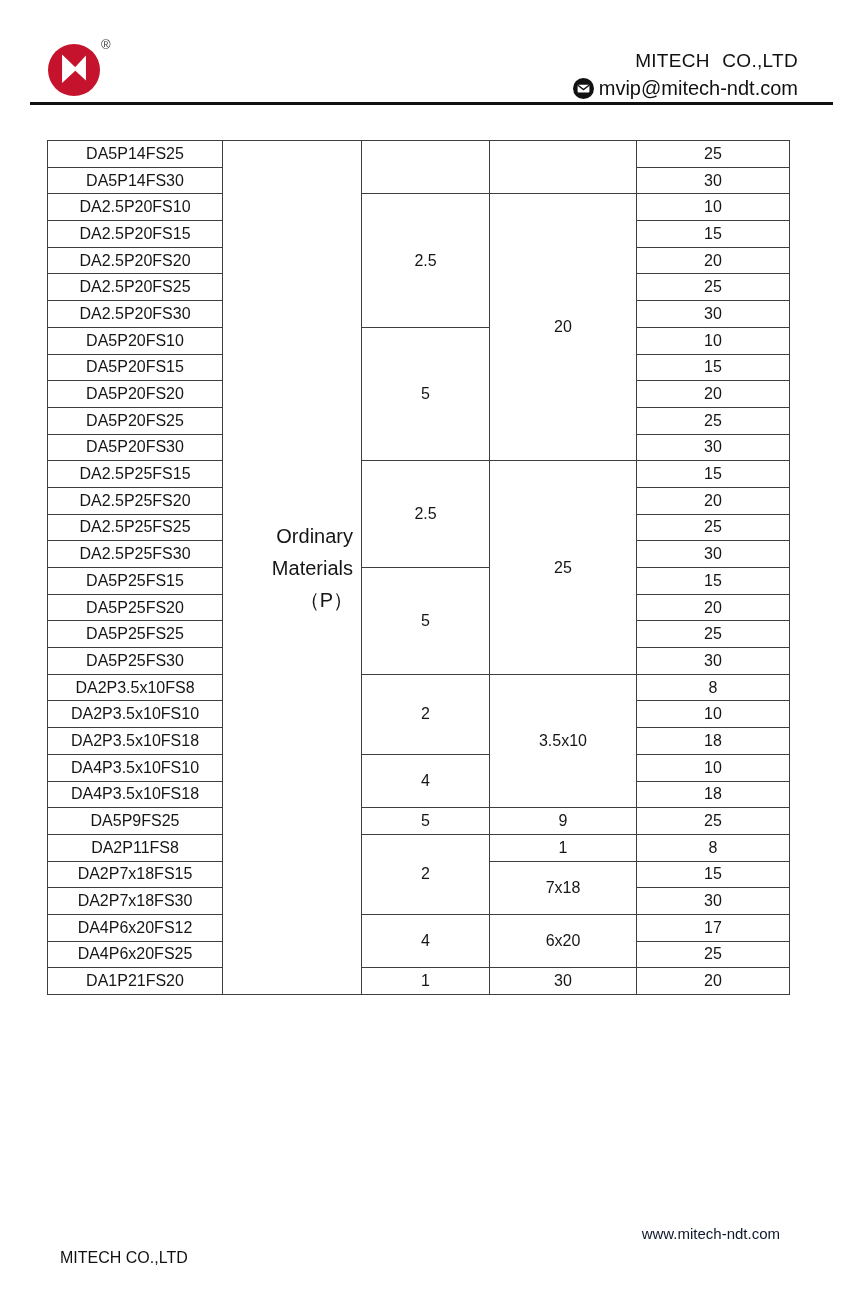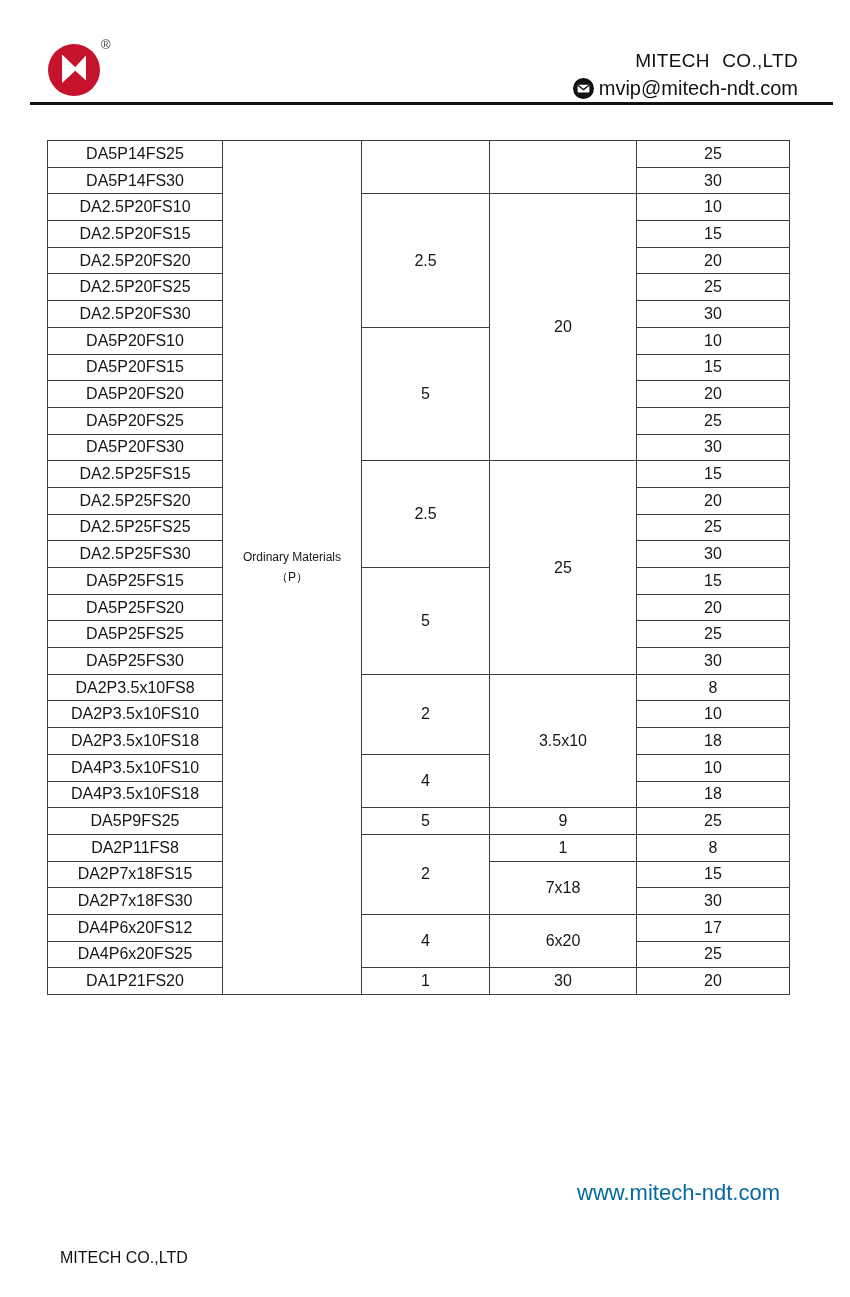--- a/index.html
+++ b/index.html
@@ -37,25 +37,25 @@
 
   .header-rule { position:absolute; left:30px; top:102px; width:803px; height:3px; background:#111; }
 
   
   .spec-wrap { position:absolute; left:47px; top:113px; }
   table.spec { border-collapse:collapse; table-layout:fixed; width:742px;margin-top:27px; }
   .spec td {
     border:1.5px solid #3e3e3e; text-align:center; vertical-align:middle;
     font-size:16px; height:25.7px; padding:0; color:#161616; overflow:hidden;
   }
-  .spec td.material { font-size:12px; line-height:1.6; padding:0 8px; }
+  .spec td.material { font-size:20px; line-height:1.6; padding:0 8px;text-align:right; }
 
   
   .footer-left  { position:absolute; left:60px;  top:1249px; font-size:16px; color:#111; }
-  .footer-right { position:absolute; right:70px; top:1180px; font-size:22px; color:#0369a1; }
+  .footer-right { position:absolute; right:70px; top:1225px; font-size:15px; color:#0f172a; }
 </style>
 </head>
 <body>
 
 <div class="page">
 
   <svg class="logo-circle" viewBox="0 0 100 100" aria-hidden="true">
     <circle cx="50" cy="50" r="50" fill="#c5132d"></circle>
     <polygon points="27,20 56,48 27,75" fill="#ffffff"></polygon>
     <polygon points="73,22 49,48 73,70" fill="#ffffff"></polygon>

